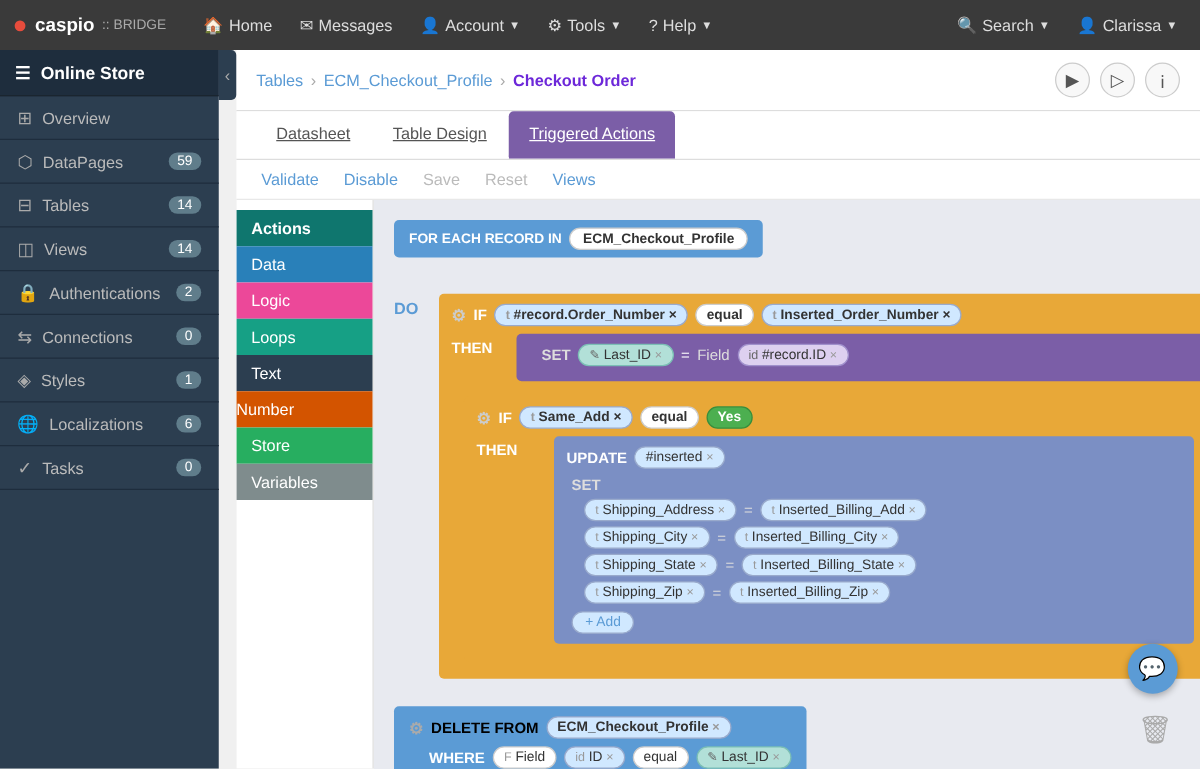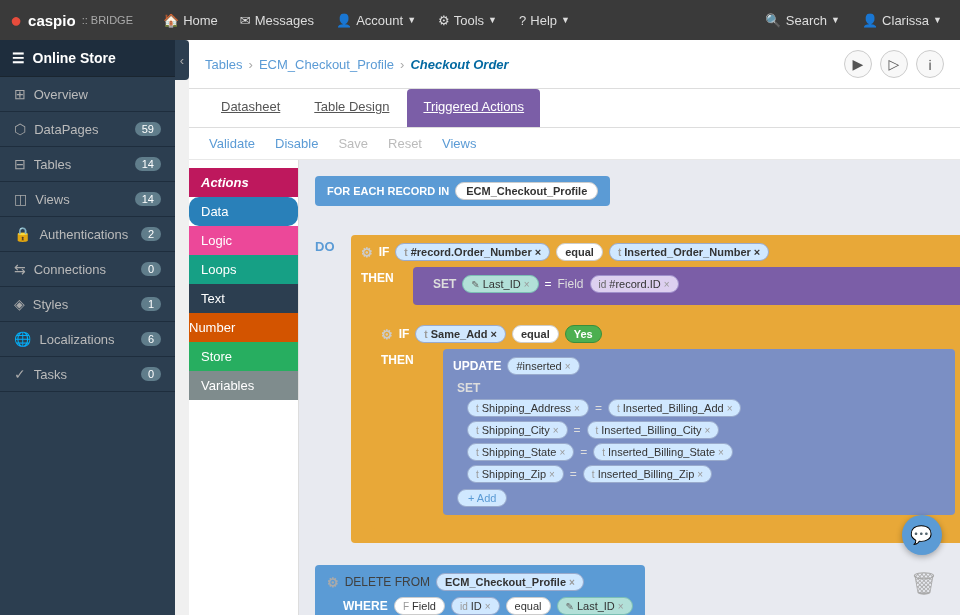--- a/index.html
+++ b/index.html
@@ -72,21 +72,21 @@
       background: #fff;
       padding: 10px 16px;
       display: flex;
       align-items: center;
       gap: 6px;
       border-bottom: 1px solid #ddd;
       font-size: 13px;
     }
     .breadcrumb-link { color: #5b9bd5; cursor: pointer; }
     .breadcrumb-sep { color: #aaa; }
-    .breadcrumb-current { color: #0369a1; font-weight: bold; font-style: italic; }
+    .breadcrumb-current { color: #6d28d9; font-weight: bold; }
     .breadcrumb-actions { margin-left: auto; display: flex; gap: 8px; }
     .breadcrumb-btn {
       width: 28px; height: 28px; border-radius: 50%;
       border: 1px solid #ccc; background: #f8f8f8;
       display: flex; align-items: center; justify-content: center;
       cursor: pointer; font-size: 14px; color: #555;
     }
 
     
     .tabs-bar {
@@ -363,22 +363,22 @@
       <button class="toolbar-btn">Validate</button>
       <button class="toolbar-btn">Disable</button>
       <button class="toolbar-btn disabled">Save</button>
       <button class="toolbar-btn disabled">Reset</button>
       <button class="toolbar-btn">Views</button>
     </div>
 
     <div style="display:flex; flex:1; overflow:hidden;">
 
       <div style="background:#fff; width:110px; min-width:110px; border-right:1px solid #ddd; padding:8px 0;">
-        <div style="background:#be185d; color:#fff; padding:7px 12px; font-size:13px; font-weight:bold; cursor:pointer;font-style:italic;">Actions</div>
-        <div style="background:#2980b9; color:#fff; padding:7px 12px; font-size:13px; cursor:pointer;border-radius:10px;">Data</div>
+        <div style="background:#0f766e; color:#fff; padding:7px 12px; font-size:13px; font-weight:bold; cursor:pointer;">Actions</div>
+        <div style="background:#2980b9; color:#fff; padding:7px 12px; font-size:13px; cursor:pointer;">Data</div>
         <div style="background:#ec4899; color:#fff; padding:7px 12px; font-size:13px; cursor:pointer;">Logic</div>
         <div style="background:#16a085; color:#fff; padding:7px 12px; font-size:13px; cursor:pointer;">Loops</div>
         <div style="background:#2c3e50; color:#fff; padding:7px 12px; font-size:13px; cursor:pointer;">Text</div>
         <div style="background:#d35400; color:#fff; padding:7px 0; font-size:13px; cursor:pointer;">Number</div>
         <div style="background:#27ae60; color:#fff; padding:7px 12px; font-size:13px; cursor:pointer;">Store</div>
         <div style="background:#7f8c8d; color:#fff; padding:7px 12px; font-size:13px; cursor:pointer;">Variables</div>
       </div>
 
       <div class="canvas-area" style="position:relative;">
         <div class="block-container">
@@ -534,21 +534,21 @@
                 </div>
               </div>
 
             </div>
           </div>
 
           
           <div class="delete-block" style="margin-top:10px; display:inline-flex; flex-direction:column; gap:6px;">
             <div class="delete-row">
               <span class="gear-icon" style="color:#aaa;">⚙</span>
-              <span style="font-weight:normal; font-size:12px; color:#404040;">DELETE FROM</span>
+              <span style="font-weight:bold; font-size:12px; color:#000000;">DELETE FROM</span>
               <span class="pill-blue">
                 <span>ECM_Checkout_Profile</span>
                 <span style="color:#999; font-size:10px;">×</span>
               </span>
             </div>
             <div class="where-row">
               <span style="font-weight:bold; min-width:45px;">WHERE</span>
               <span class="pill-white">
                 <span style="color:#999; font-size:10px;">F</span>
                 <span>Field</span>

